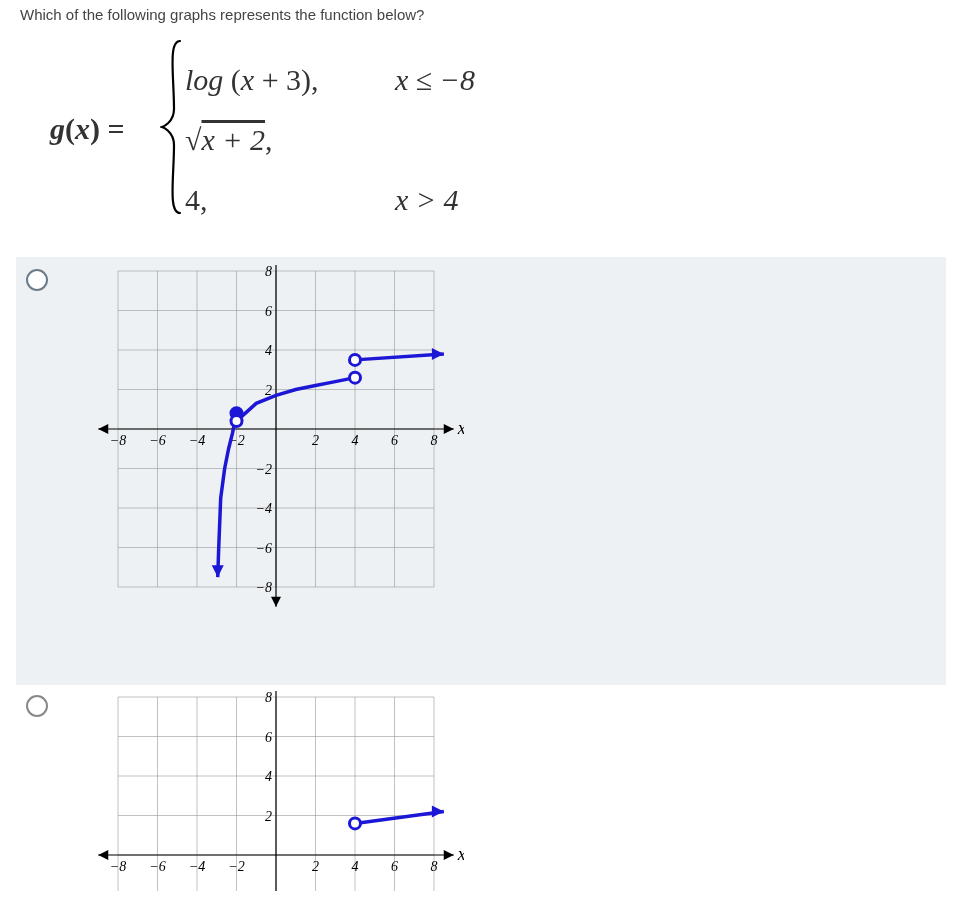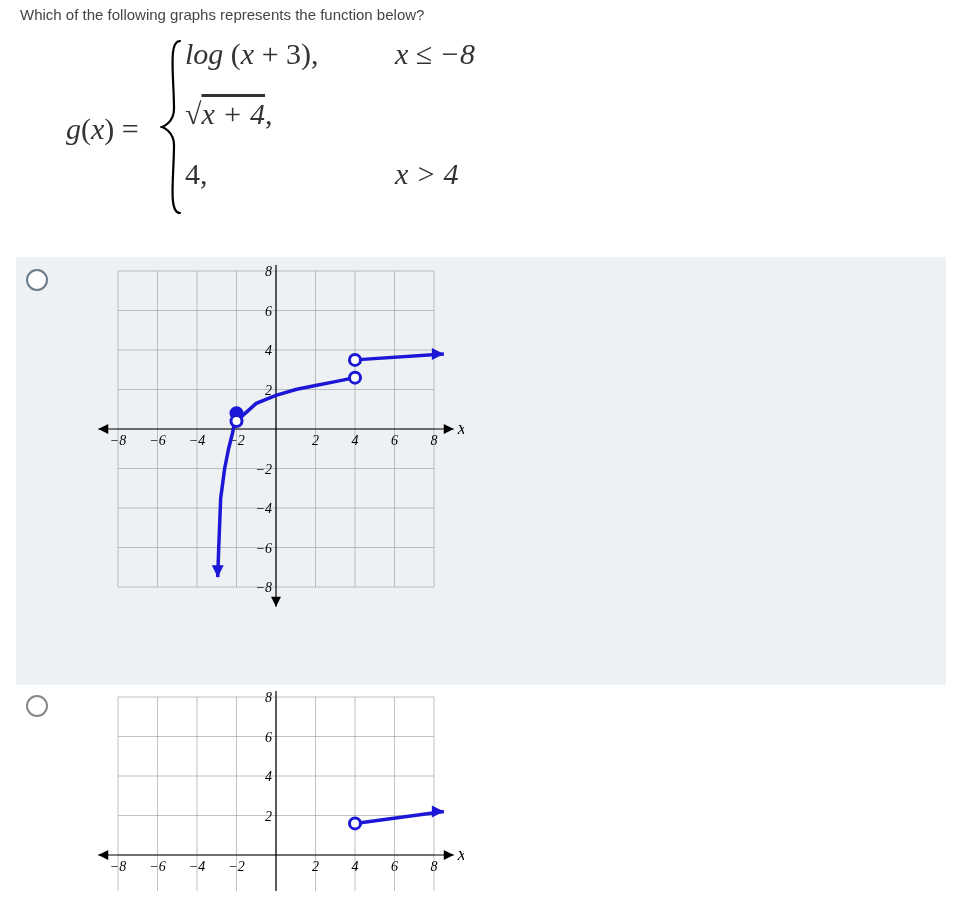--- a/index.html
+++ b/index.html
@@ -21,30 +21,30 @@
     margin-bottom: 14px;
   }
   .formula {
     font-family: "Times New Roman", serif;
     font-size: 30px;
     font-style: italic;
     position: relative;
     margin: 10px 0 30px 30px;
     height: 190px;
   }
-  .fx { position: absolute; left: 16px; top: 75px; white-space: nowrap; }
+  .fx { position: absolute; left: 0; top: 75px; white-space: nowrap; font-weight: bold; }
   .brace {
     position: absolute;
     left: 110px;
     top: 0;
     height: 180px;
     width: 24px;
   }
   .pieces { position: absolute; left: 135px; top: 0; }
-  .piece-row { display: flex; align-items: flex-start; height: 60px; }
+  .piece-row { display: flex; align-items: flex-end; height: 60px; }
   .expr { width: 210px; white-space: nowrap; }
   .cond { white-space: nowrap; }
   .up { font-style: normal; }
   .sqrt-bar { text-decoration: overline; }
 
   .options { margin-top: 10px; }
   .option {
     display: flex;
     align-items: flex-start;
     gap: 16px;
@@ -120,21 +120,21 @@
     </svg>
     <div class="pieces">
       <div class="piece-row">
         <span class="expr">
           <span>log </span><span class="up">(</span><span>x</span><span class="up"> + 3</span><span class="up">)</span><span class="up">,</span>
         </span>
         <span class="cond">x ≤ −8</span>
       </div>
       <div class="piece-row">
         <span class="expr">
-          <span class="up">√</span><span class="sqrt-bar"><span>x + 4</span></span><span class="up">,</span>
+          <span class="up">√</span><span class="sqrt-bar"><span>x + 2</span></span><span class="up">,</span>
         </span>
       </div>
       <div class="piece-row">
         <span class="expr">
           <span class="up">4</span><span class="up">,</span>
         </span>
         <span class="cond">x &gt; 4</span>
       </div>
     </div>
   </div>

